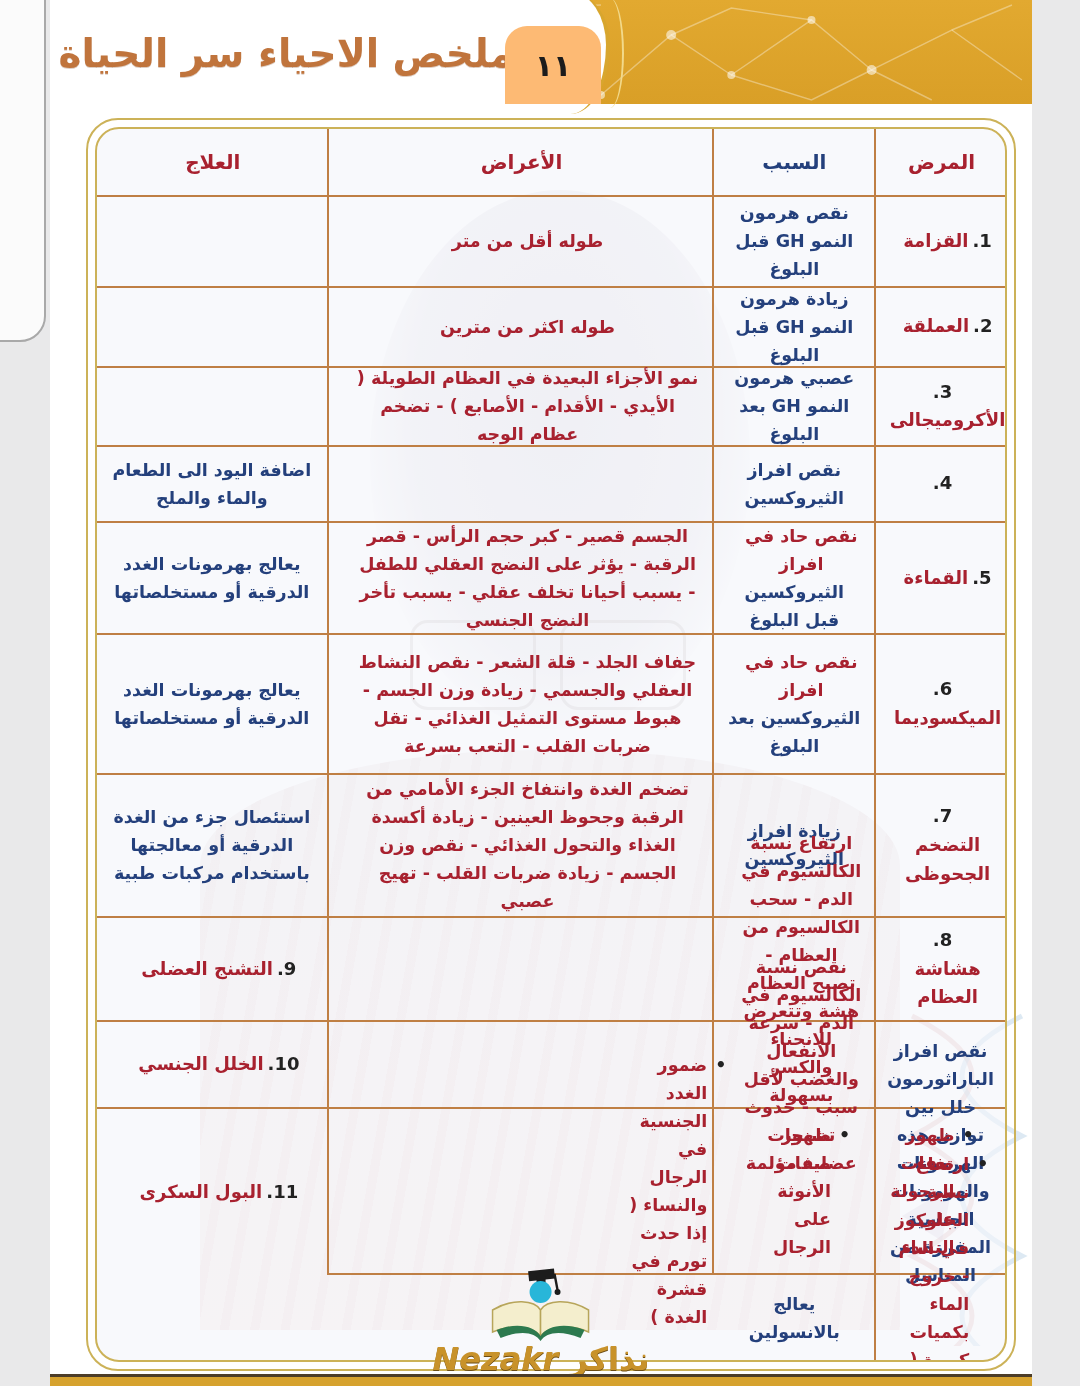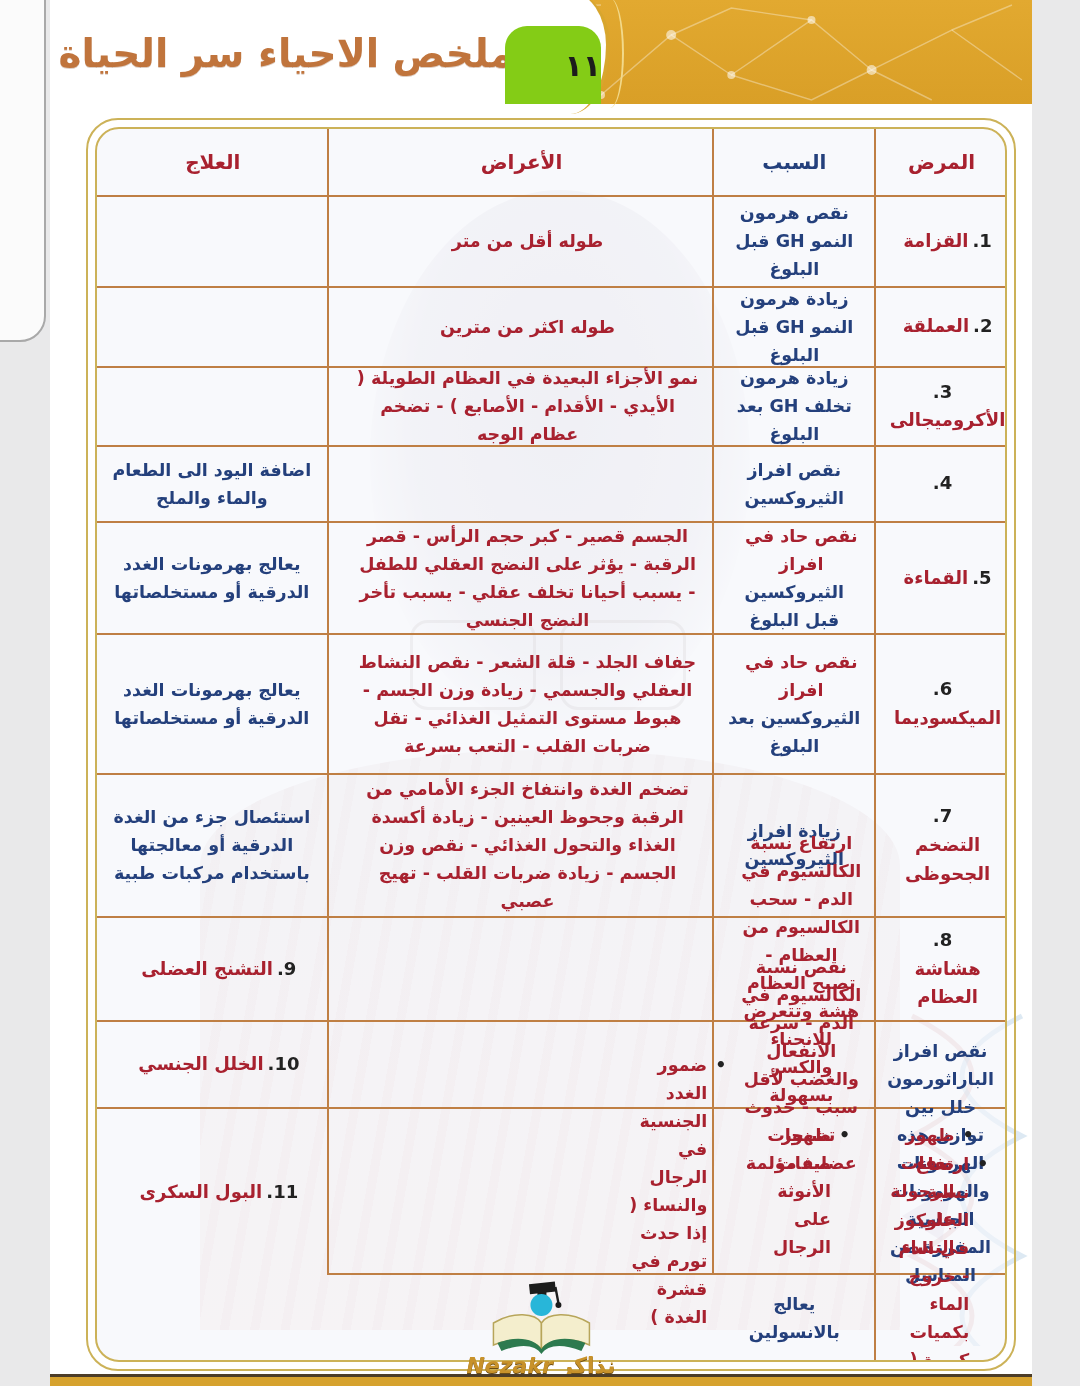--- a/index.html
+++ b/index.html
@@ -26,22 +26,22 @@
   }
   .title-panel:after{
     content:"";position:absolute;right:-18px;top:6px;bottom:6px;width:26px;
     border-right:2px solid #f2d98a;border-radius:0 50% 50% 0/0 50% 50% 0;
   }
   .page-title{
     font-size:39px;font-weight:bold;color:#c0743c;direction:rtl;white-space:nowrap;
     text-shadow:0 1px 0 rgba(120,60,20,.25);
   }
   .page-tab{
-    position:absolute;left:455px;top:26px;width:96px;height:78px;background:#84cc16;
-    border-radius:22px 22px 0 0;z-index:3;display:flex;align-items:center;justify-content:flex-end;
+    position:absolute;left:455px;top:26px;width:96px;height:78px;background:#fdba74;
+    border-radius:22px 22px 0 0;z-index:3;display:flex;align-items:center;justify-content:center;
   }
   .page-number{font-size:30px;color:#1c1c1c;font-weight:bold;letter-spacing:3px;}
   
   .photo{position:absolute;top:150px;left:150px;width:700px;height:1180px;pointer-events:none;z-index:0;}
   .photo .head{
     position:absolute;left:170px;top:40px;width:380px;height:540px;border-radius:50%;
     background:radial-gradient(ellipse at 50% 42%,#e9e7ec 0%,#f0eef2 55%,rgba(255,255,255,0) 78%);
   }
   .photo .glass{position:absolute;top:470px;width:120px;height:84px;border:3px solid rgba(150,140,135,.25);border-radius:18px;}
   .photo .g1{left:210px;} .photo .g2{left:360px;}
@@ -74,21 +74,21 @@
   .gcell.last{border-bottom:none;}
   .hcell{font-size:20px;}
   .disease{font-size:18px;}
   .red{color:#a8212f;padding-left:14px;} .blue{color:#24407c;} .num{color:#222222;padding-inline-end:4px;}
   .bullets{flex-direction:column;align-items:flex-start;justify-content:center;text-align:start;padding-inline-start:24px;}
   .bline{display:flex;gap:8px;align-items:flex-start;}
   .bullet{color:#222;flex:0 0 auto;}
   
   .wm{position:absolute;left:50%;bottom:8px;transform:translateX(-50%);text-align:center;z-index:6;}
   .wm-text{
-    font-size:22px;font-weight:bold;color:#c8922a;direction:rtl;
+    font-size:32px;font-weight:bold;color:#c8922a;direction:rtl;
     text-shadow:0 1px 0 #6b4c14;margin-top:-6px;
   }
   .wm-latin{font-style:italic;}
   .bottom-band{position:absolute;left:0;right:0;bottom:0;height:9px;background:#d6a22e;border-top:3px solid #4c3d28;z-index:7;}
 </style>
 </head>
 <body>
 
 <div class="prev-page-edge"></div>
 
@@ -160,21 +160,21 @@
           </div>
           <div class="gcell symptoms">
             <span class="red">طوله اكثر من مترين</span>
           </div>
           <div class="gcell treatment"></div>
           <div class="gcell disease">
             <span class="num">3.</span>
             <span class="red">الأكروميجالى</span>
           </div>
           <div class="gcell cause">
-            <span class="blue">زيادة هرمون تخلف GH بعد البلوغ</span>
+            <span class="blue">عصبي هرمون النمو GH بعد البلوغ</span>
           </div>
           <div class="gcell symptoms">
             <span class="red">نمو الأجزاء البعيدة في العظام الطويلة ( الأيدي - الأقدام - الأصابع ) - تضخم عظام الوجه</span>
           </div>
           <div class="gcell treatment"></div>
           <div class="gcell disease">
             <span class="num">4.</span>
           </div>
           <div class="gcell cause">
             <span class="blue">نقص افراز الثيروكسين</span>

